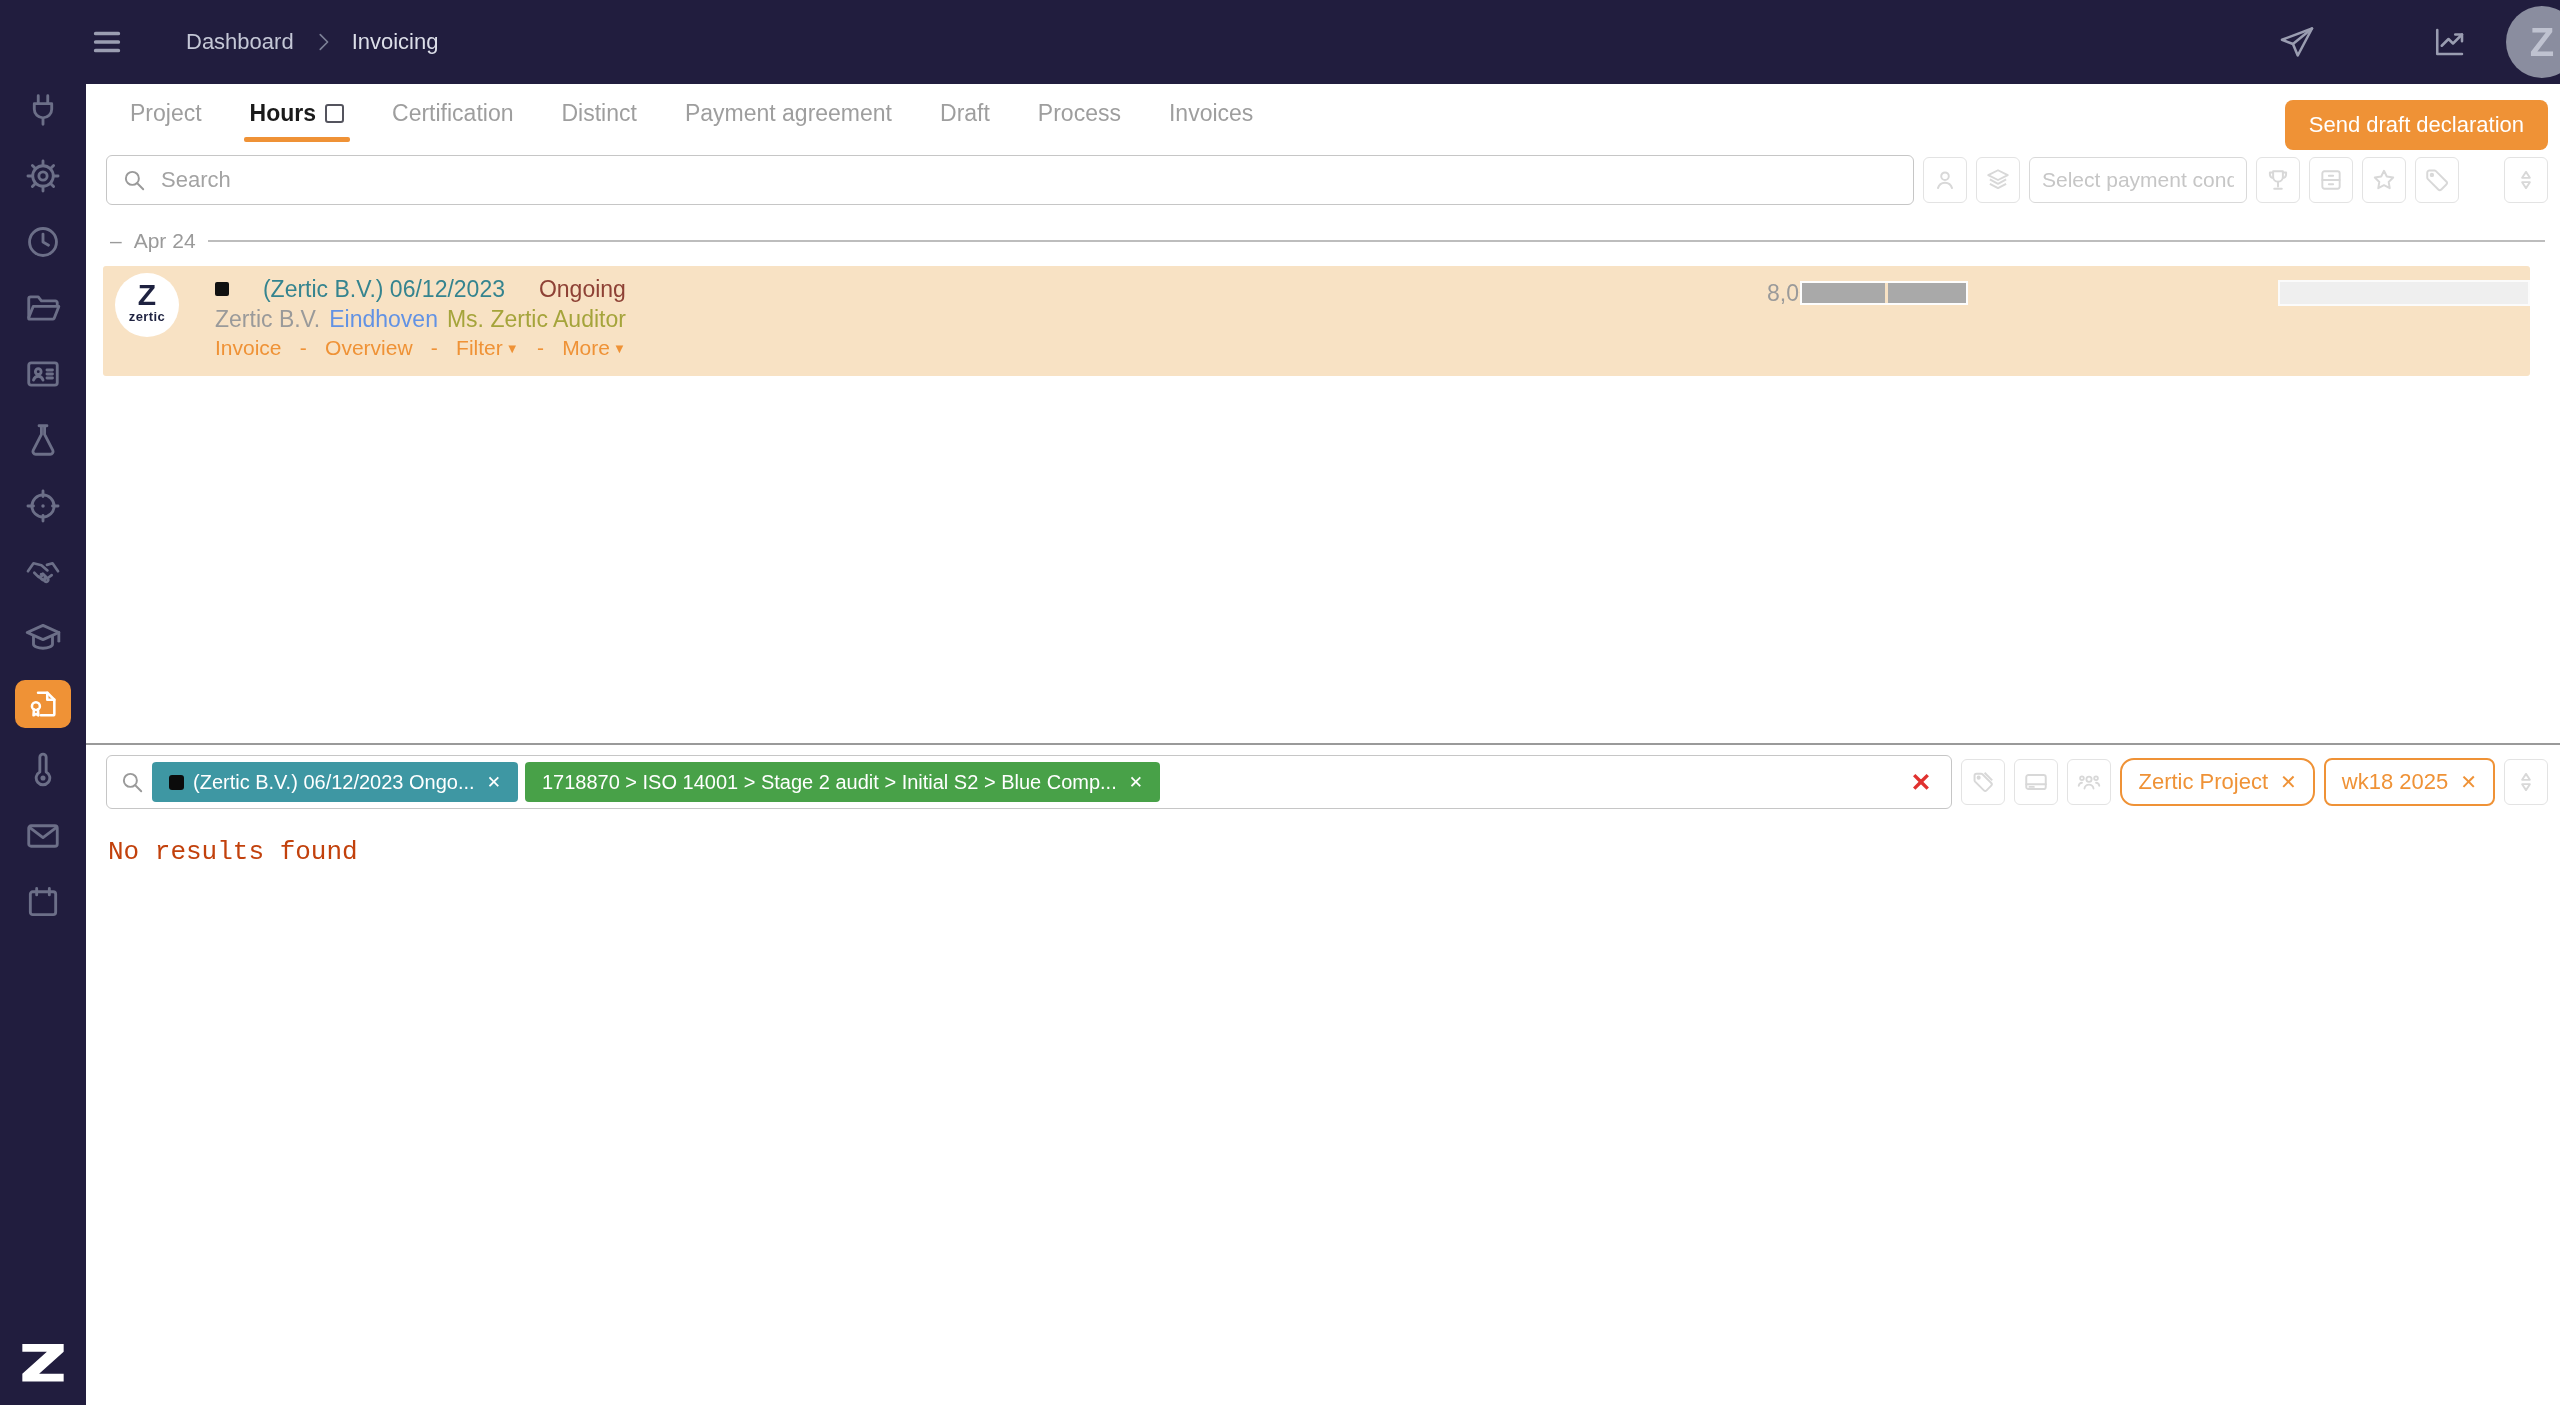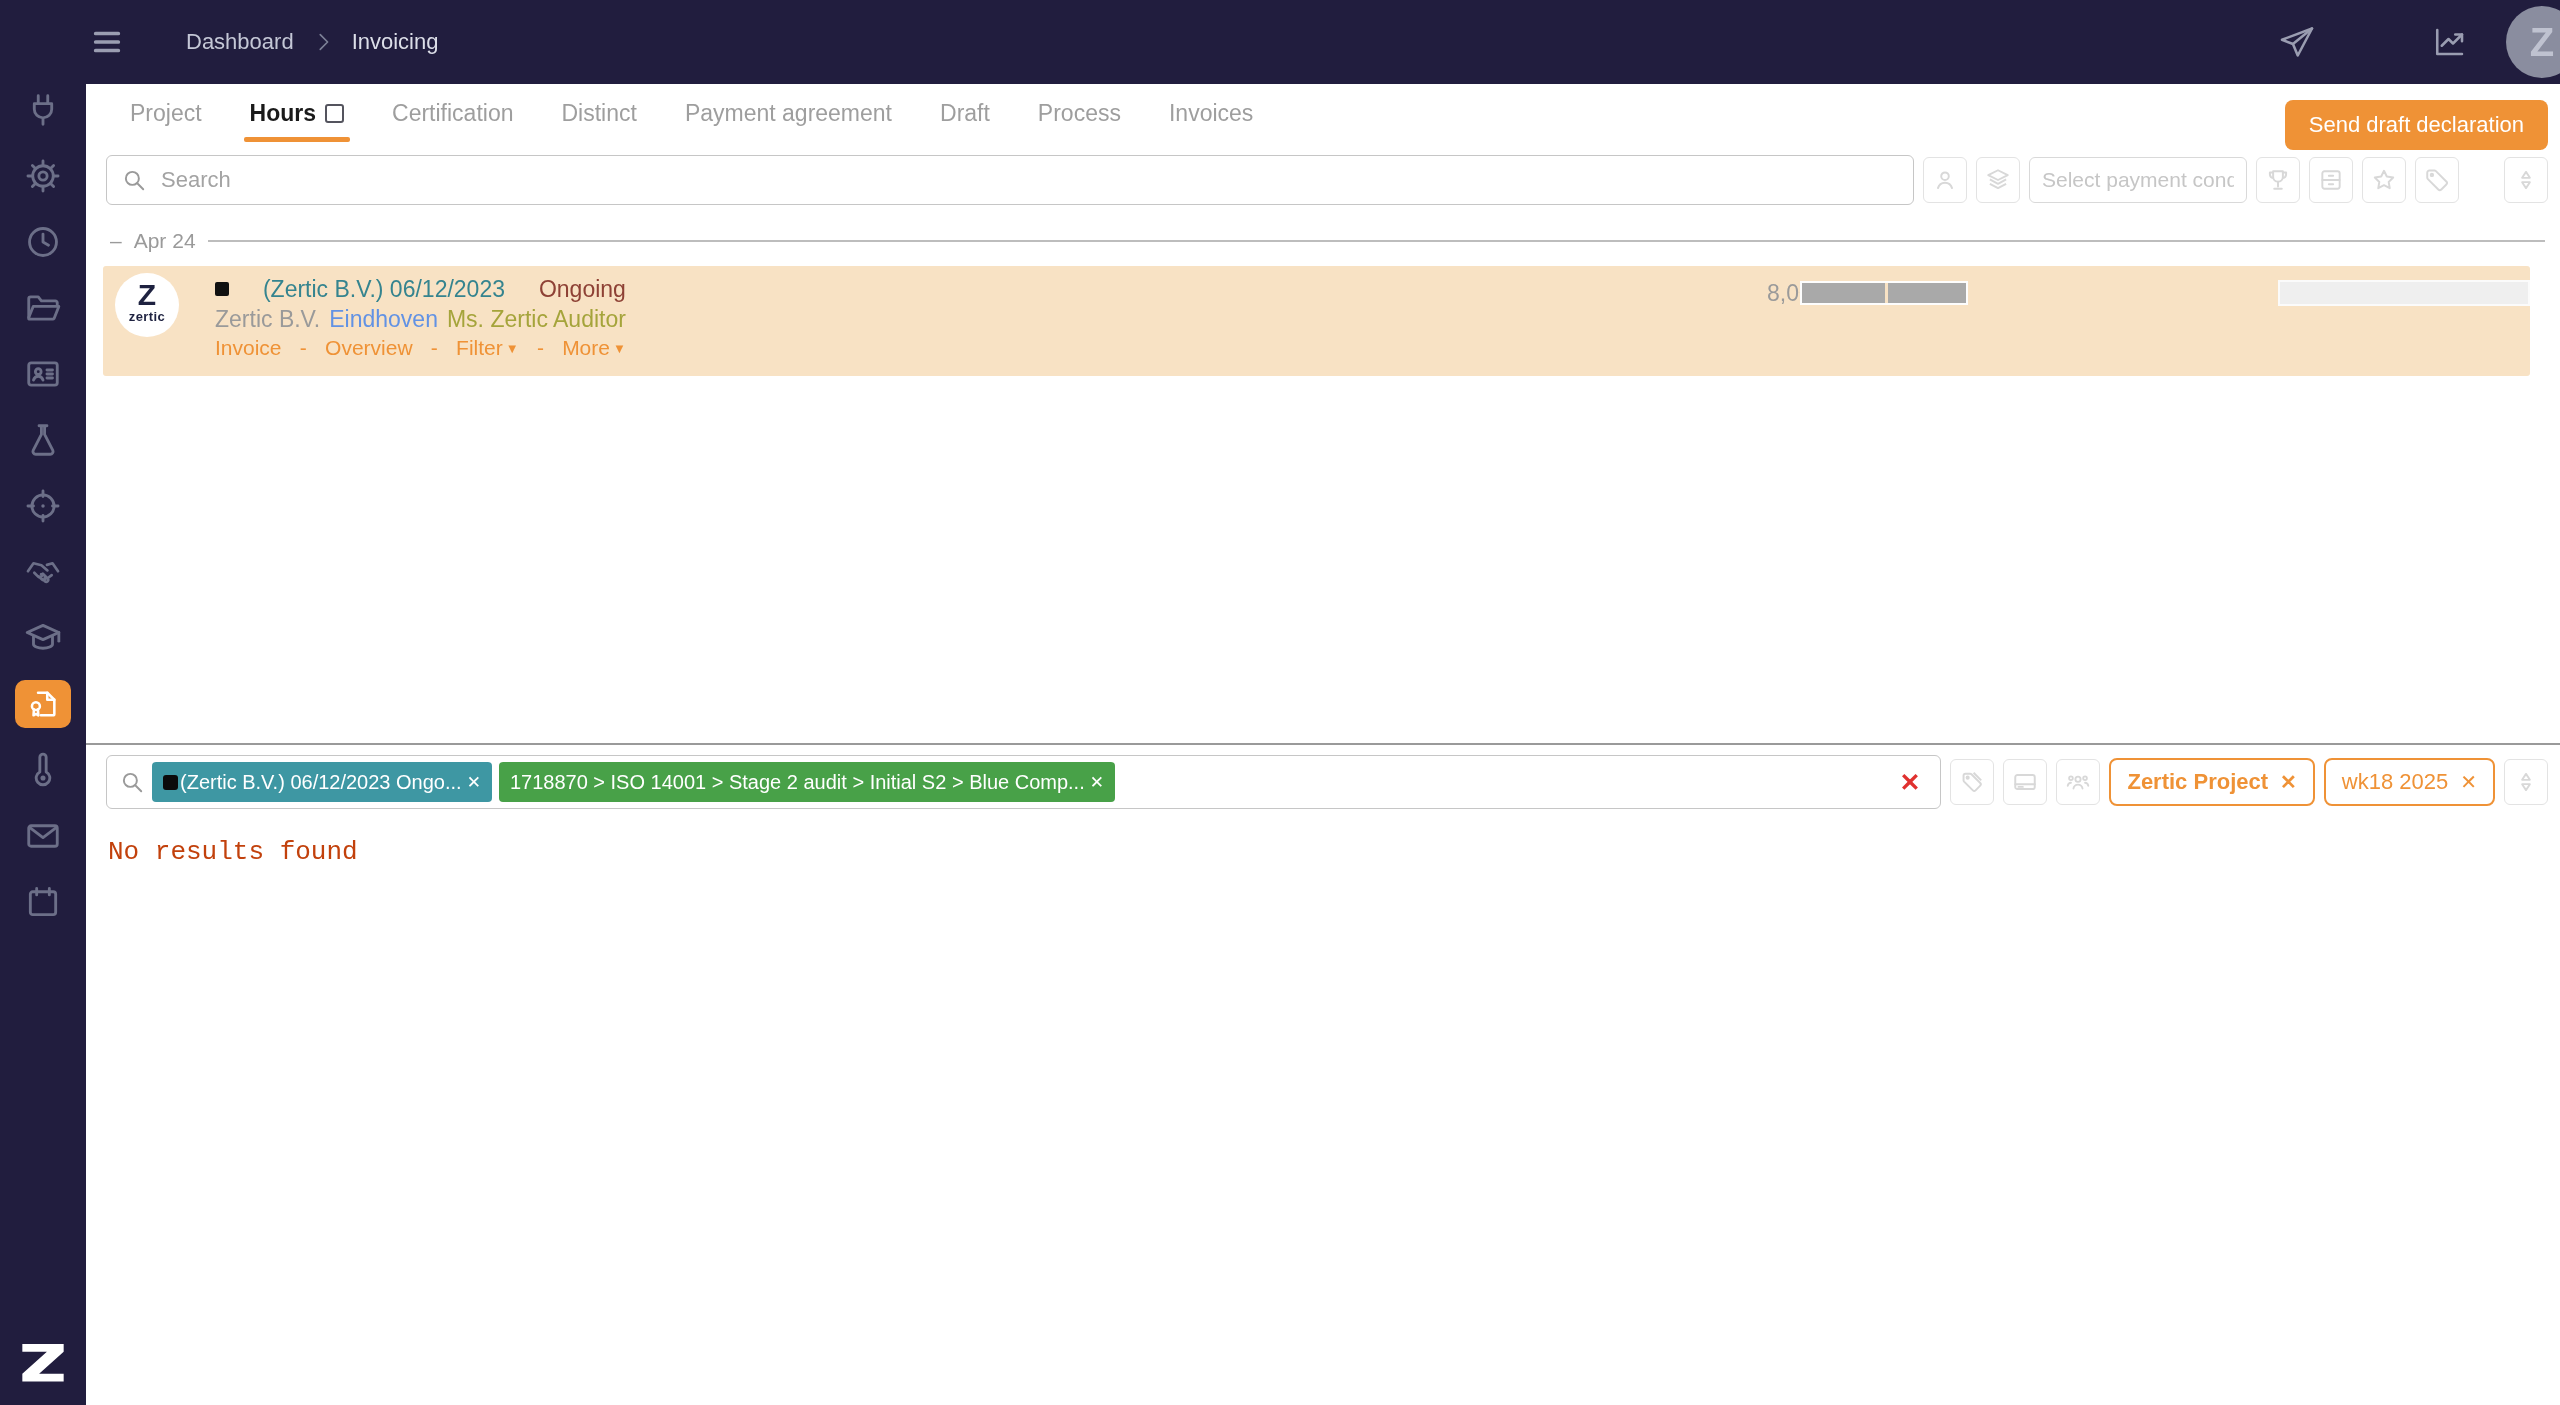--- a/index.html
+++ b/index.html
@@ -79,29 +79,29 @@
   .btabs-row{display:flex;align-items:flex-start;gap:34px;padding:18px 0 0 40px;}
   .updown{color:#B3B3B3;display:flex;align-items:center;padding-bottom:12px;cursor:pointer;}
   .updown svg{width:26px;height:30px;}
   .btab{font-size:24px;color:#9E9E9E;padding-bottom:14px;position:relative;cursor:pointer;}
   .btab.active{color:#111;font-weight:700;}
   .btab.active::after{content:"";position:absolute;left:-8px;right:-8px;bottom:0;height:5px;background:#EF9236;border-radius:2px;}
 
   .filter-row{display:flex;align-items:center;gap:9px;padding:10px 12px 0 20px;}
   .filter-input{flex:1;height:54px;border:1.5px solid #C6C6C6;border-radius:6px;display:flex;align-items:center;padding:0 12px;gap:7px;box-sizing:border-box;background:#fff;}
   .filter-input > svg{width:26px;height:26px;color:#9A9A9A;flex:none;}
-  .chip{height:40px;border-radius:4px;display:flex;align-items:center;padding:0 11px;color:#fff;font-size:20px;gap:2px;white-space:nowrap;cursor:pointer;}
+  .chip{height:40px;border-radius:4px;display:flex;align-items:center;padding:0 17px;color:#fff;font-size:20px;gap:9px;white-space:nowrap;cursor:pointer;}
   .chip-teal{background:#3E97A3;}
   .chip-green{background:#48A148;}
   .chipsq{width:15px;height:15px;background:#0B0B0B;border-radius:3px;flex:none;}
   .chipx{font-size:17px;margin-left:3px;cursor:pointer;}
   .filter-spacer{flex:1;}
   .clear-x{color:#E0312F;font-size:25px;font-weight:700;padding:0 8px;cursor:pointer;background:none;border:none;font-family:inherit;}
   .chip-orange{height:48px;border:2px solid #EF9236;border-radius:8px;background:#fff;color:#EF9236;font-size:22px;display:flex;align-items:center;gap:12px;padding:0 16px;white-space:nowrap;cursor:pointer;box-sizing:border-box;flex:none;}
-  .chip-orange.bold{font-weight:700;}
+  .chip-orange.bold{font-weight:400;border-radius:14px;}
   .chip-orange .ochipx{font-size:20px;cursor:pointer;}
   .empty-message{padding:28px 0 0 22px;color:#c2410c;font-size:26px;font-family:Liberation Mono, monospace;}
 </style>
 </head>
 <body>
 
 <div class="screen">
 
   <header class="topbar">
     <button class="hamburger">

